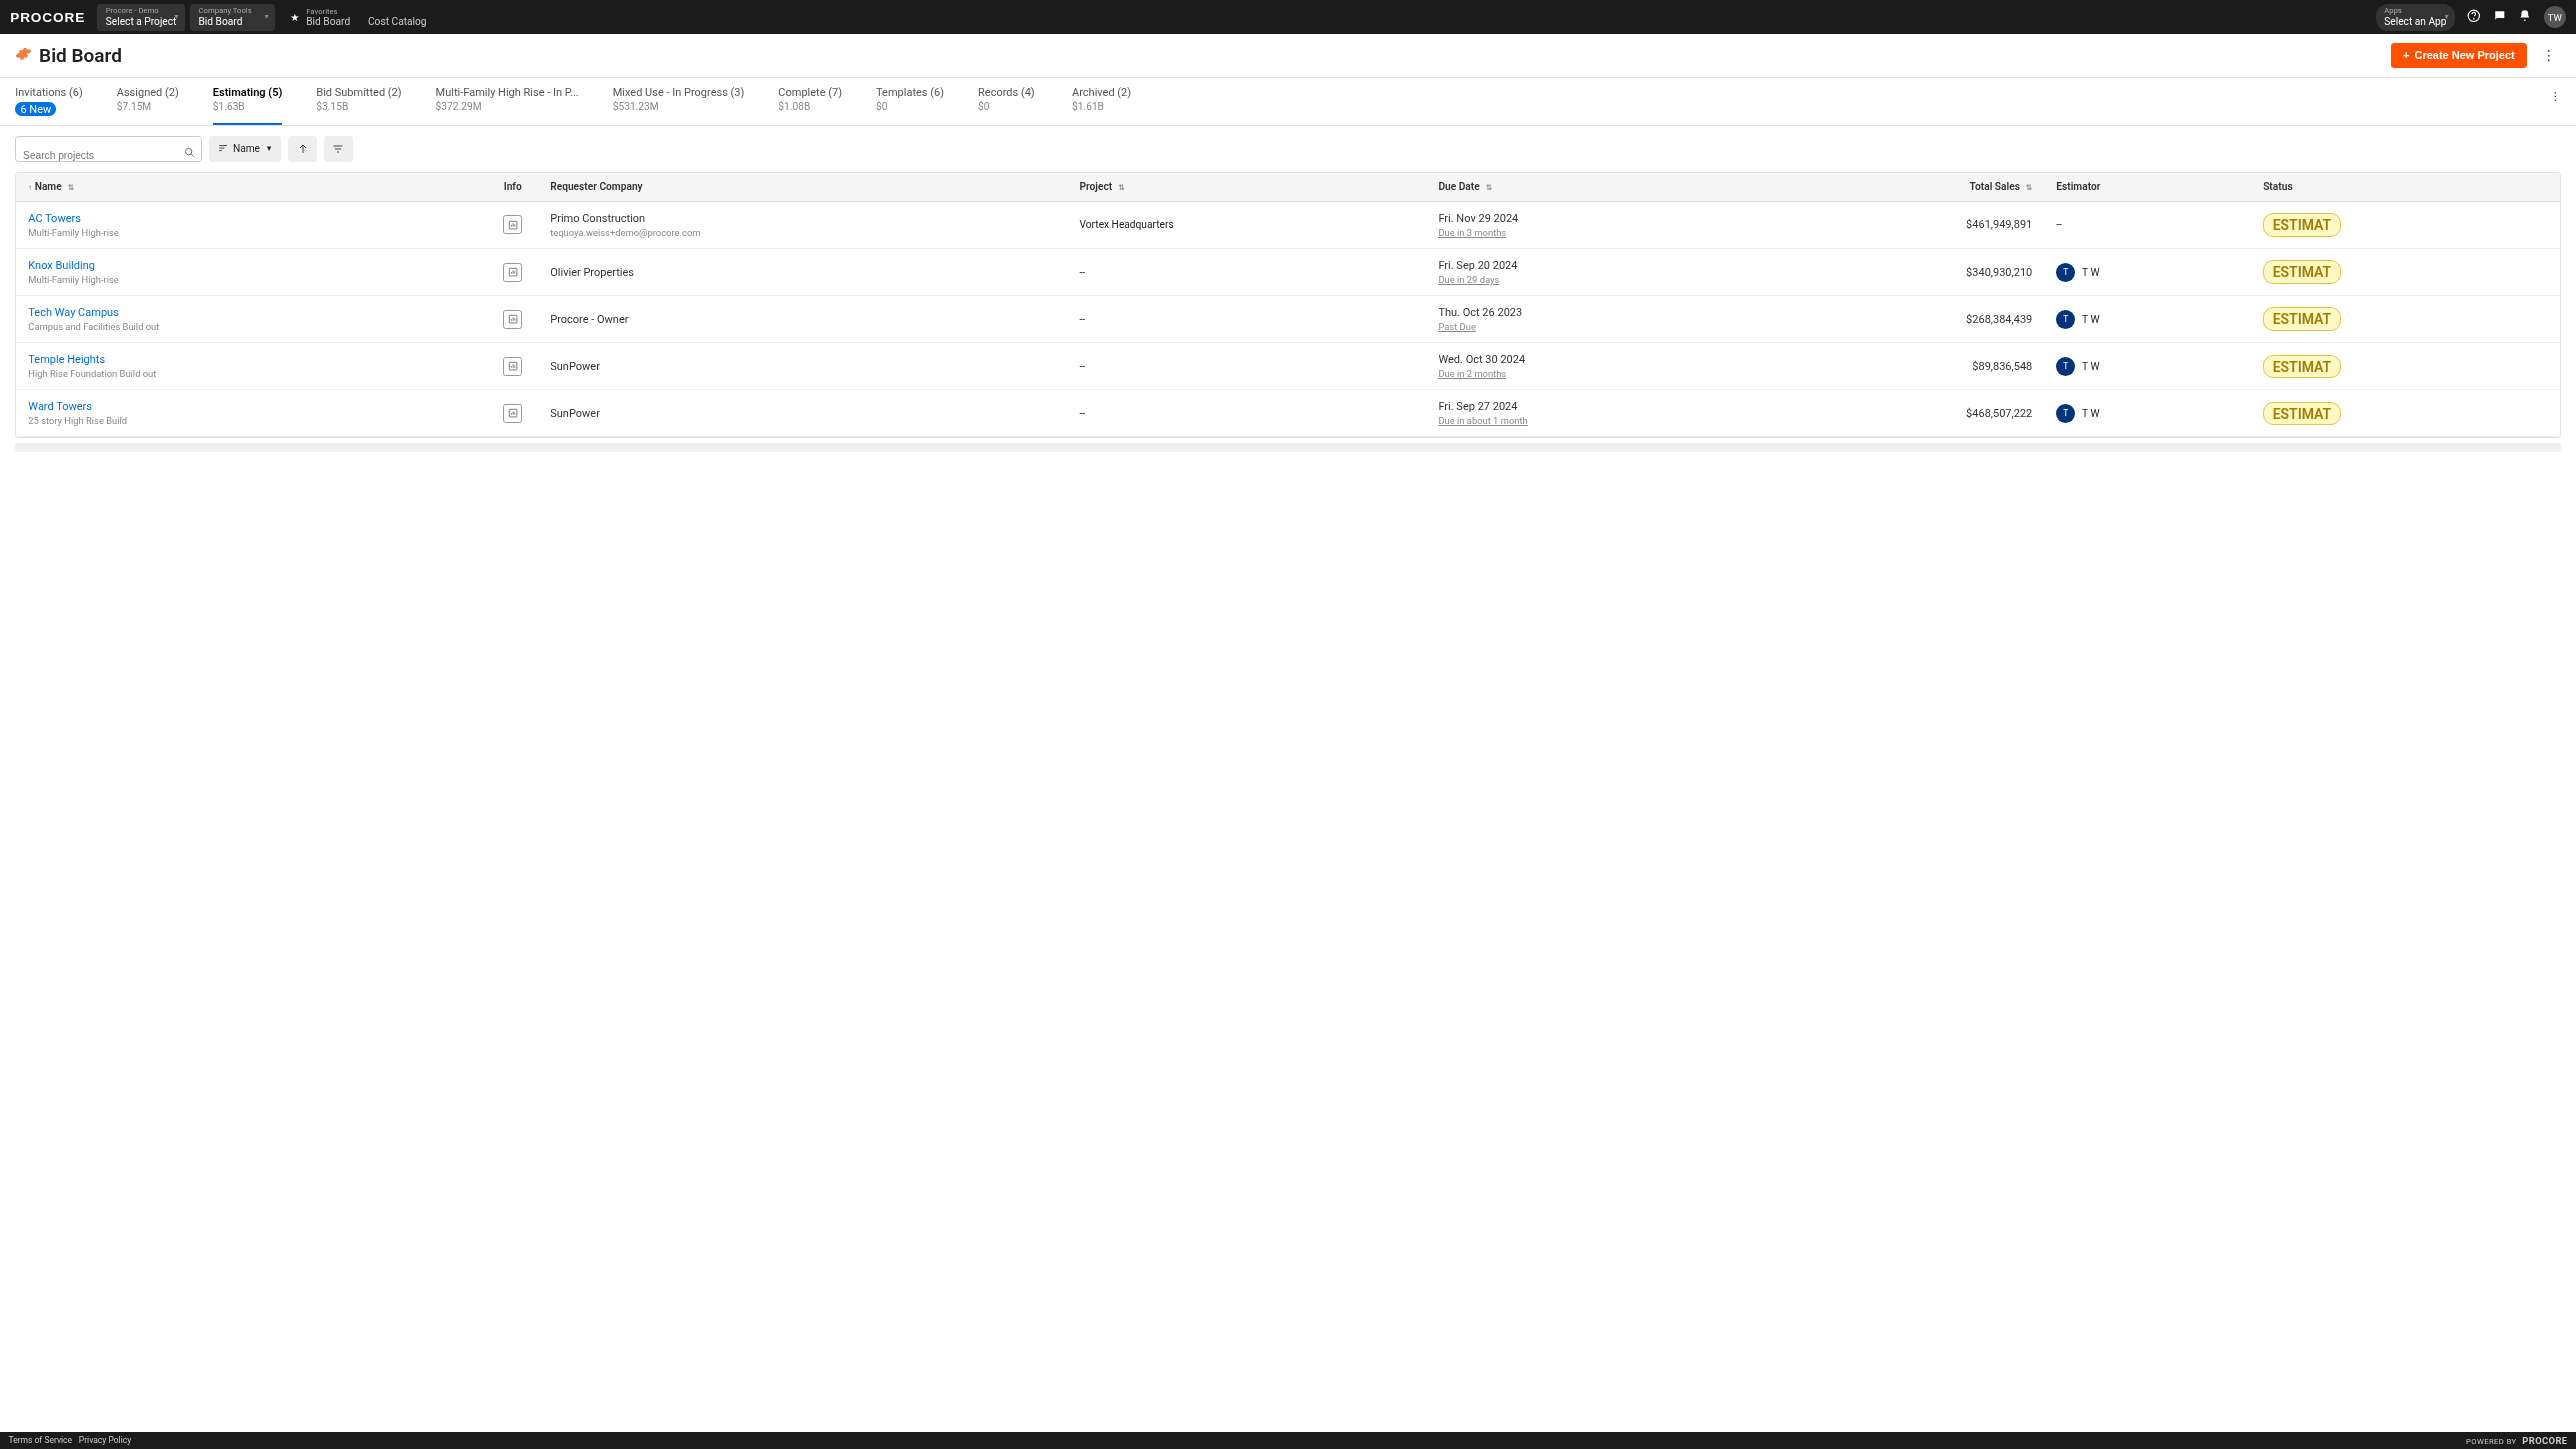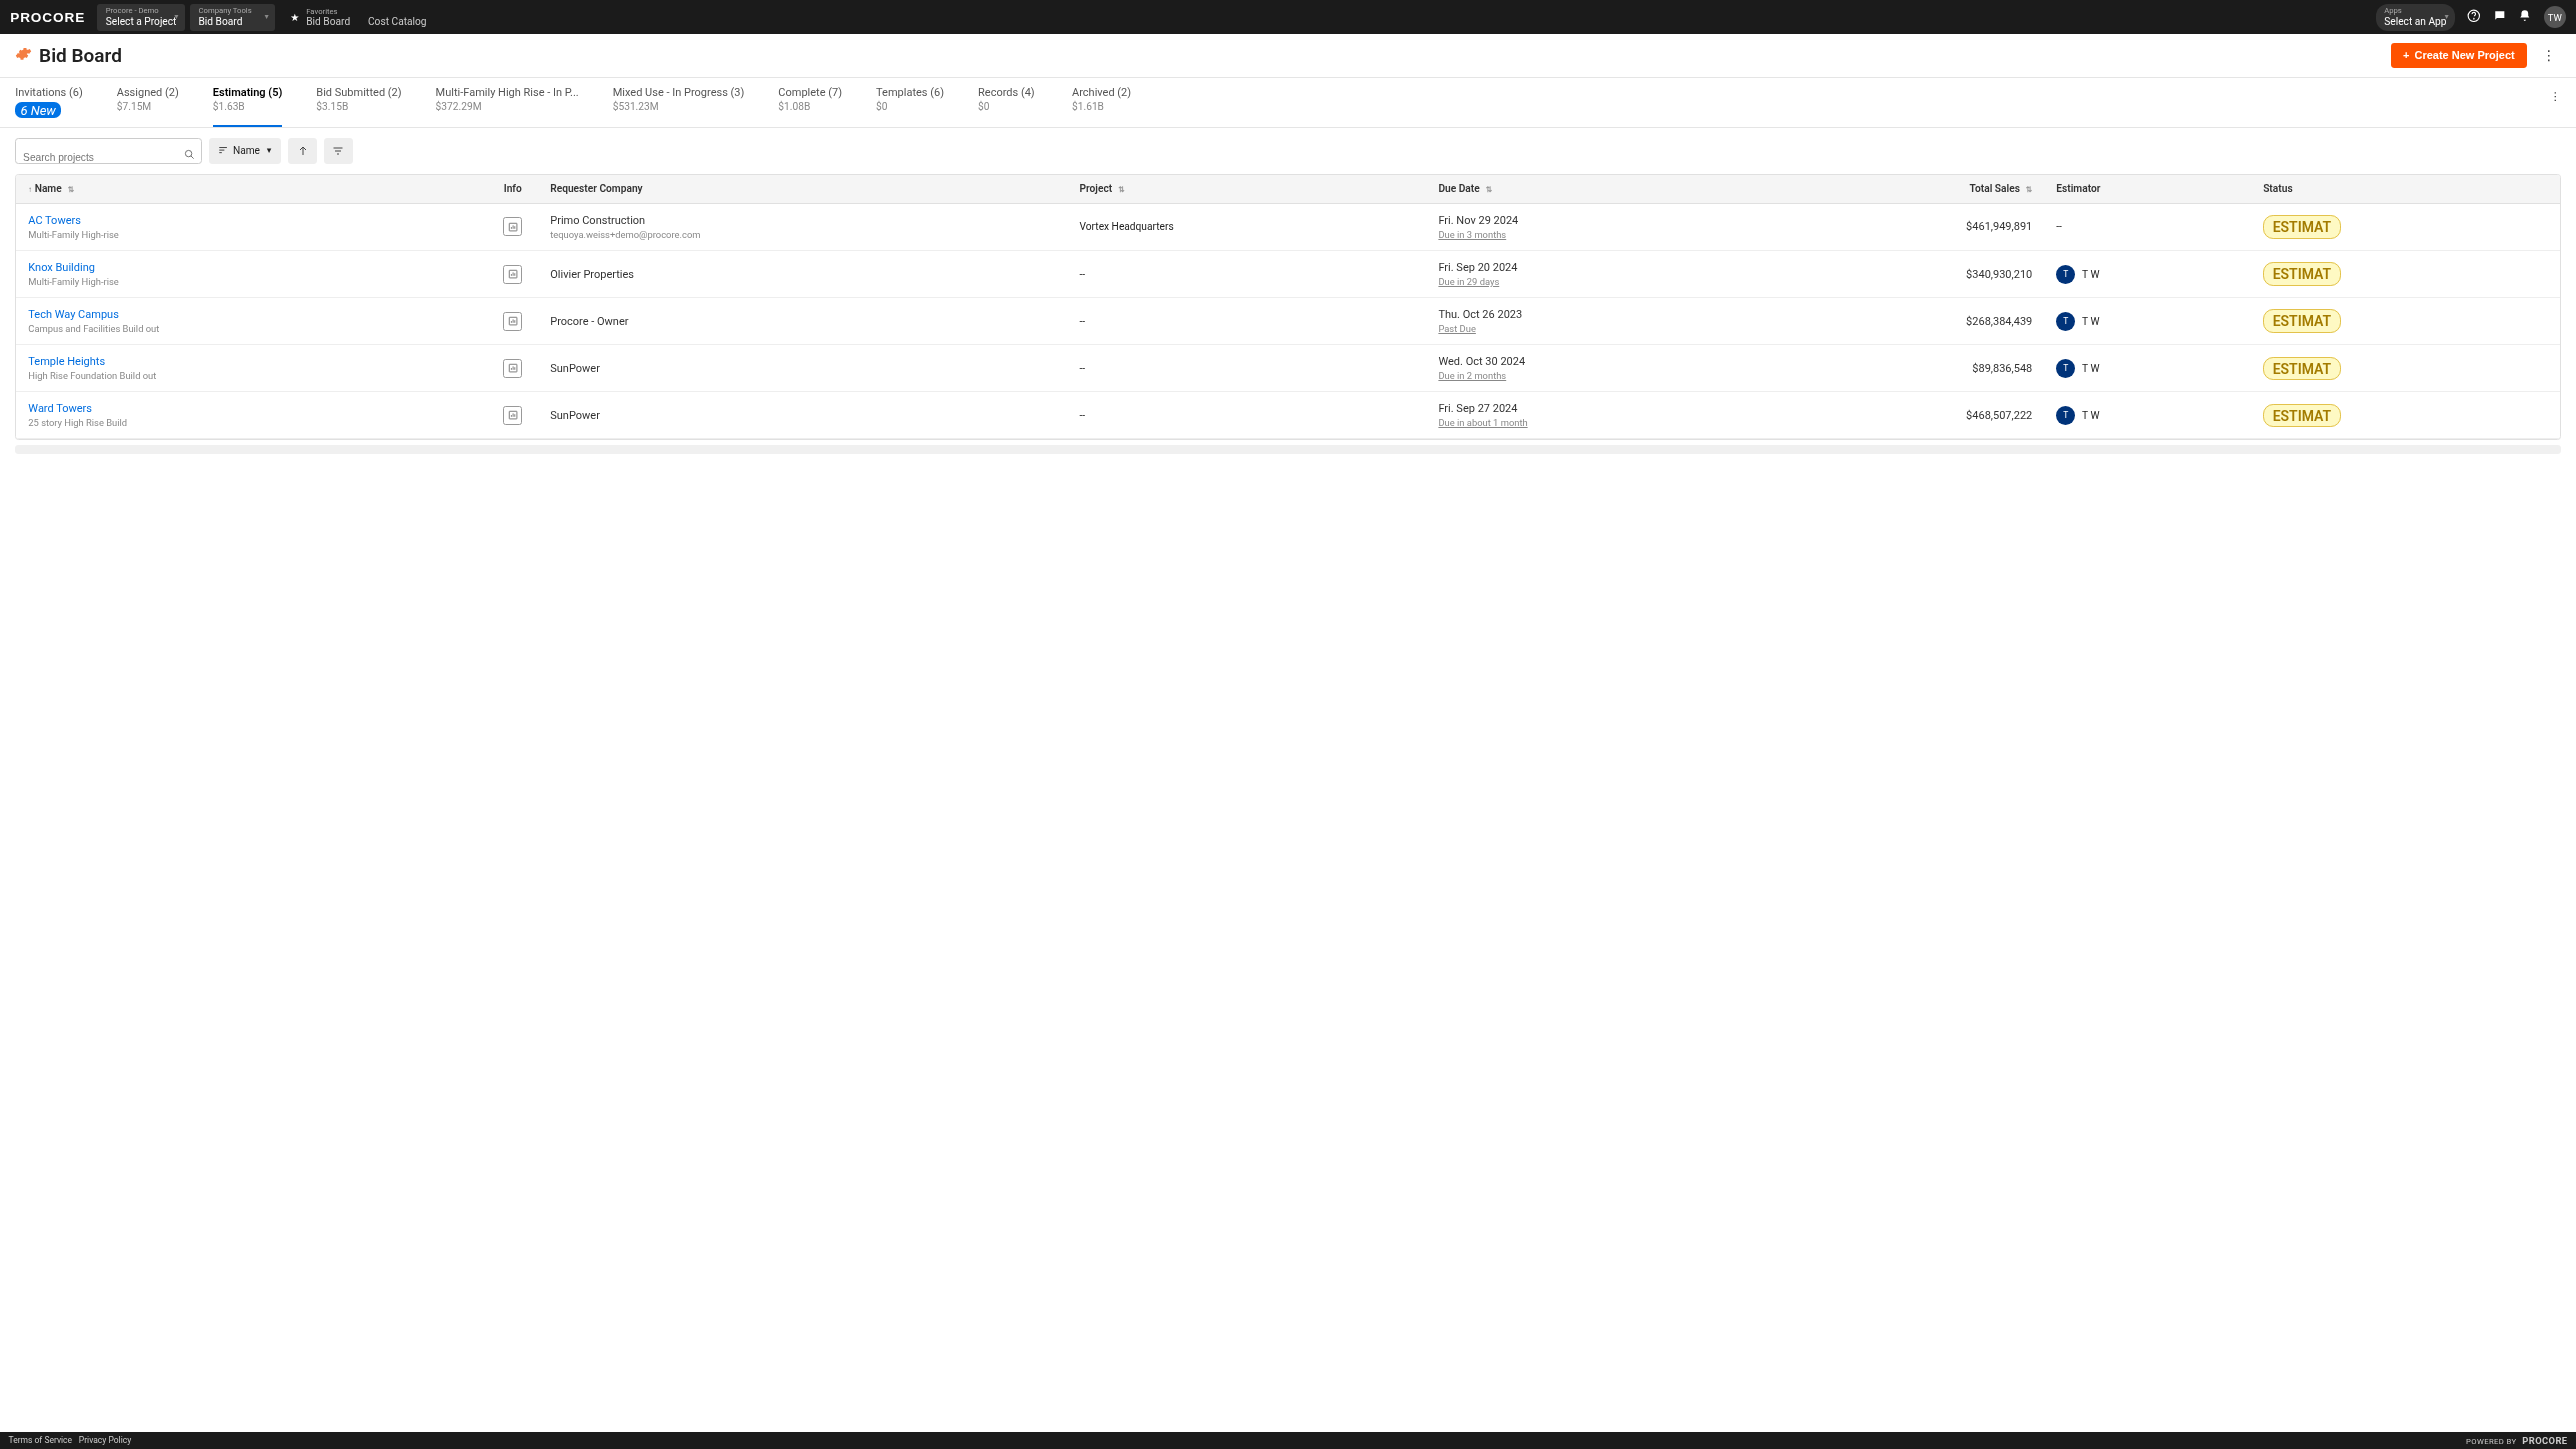--- a/index.html
+++ b/index.html
@@ -28,21 +28,21 @@
 .createbtn { background: #ff5200; color: #fff; border: none; border-radius: 3.4px; padding: 6.8px 12px; font-size: 11px; font-weight: 600; cursor: pointer; display: flex; align-items: center; }
 .createbtn .plus { margin-right: 5.1px; font-weight: bold; }
 .kebab { margin-left: 10.2px; cursor: pointer; padding: 3.4px 5.1px; font-size: 13.6px; color: #333; }
 
 .tabs { display: flex; align-items: flex-start; padding: 5.1px 15.3px 0 15.3px; border-bottom: 0.9px solid #e5e5e5; position: relative; }
 .tab { padding: 3.4px 0 8.5px 0; margin-right: 34px; cursor: pointer; min-width: 60px; }
 .tab .tlabel { font-size: 11px; color: #555; white-space: nowrap; }
 .tab .tsub { font-size: 10.2px; color: #888; margin-top: 1.7px; }
 .tab.active .tlabel { color: #000; font-weight: 600; }
 .tab.active { border-bottom: 2.6px solid #006ddf; }
-.badge { display: inline-block; background: #0073e6; color: #fff; font-size: 13px; border-radius: 6.8px; padding: 0.9px 5.1px; margin-top: 2.6px; font-style: italic; }
+.badge { display: inline-block; background: #0073e6; color: #fff; font-size: 11px; border-radius: 6.8px; padding: 0.9px 5.1px; margin-top: 2.6px; }
 .tabs .kebab2 { position: absolute; right: 15.3px; top: 12px; cursor: pointer; }
 
 .toolbar { padding: 10.2px 15.3px; display: flex; align-items: center; }
 .searchwrap { border: 0.9px solid #ccc; border-radius: 3.4px; display: flex; align-items: flex-end; width: 187px; height: 25.6px; padding: 0 6.8px; }
 .searchwrap input { border: none; outline: none; flex: 1; font-size: 10.2px; background: transparent; }
 .searchwrap .sicon { color: #666; font-size: 11px; }
 .pill { background: #eee; border-radius: 3.4px; height: 25.6px; display: flex; align-items: center; padding: 0 8.5px; font-size: 10.2px; margin-left: 6.8px; cursor: pointer; }
 .pill .dcaret { margin-left: 5.1px; font-size: 7.7px; }
 .iconbtn { background: #eee; border-radius: 3.4px; height: 25.6px; width: 29px; display: flex; align-items: center; justify-content: center; margin-left: 6.8px; cursor: pointer; color: #444; }
 

